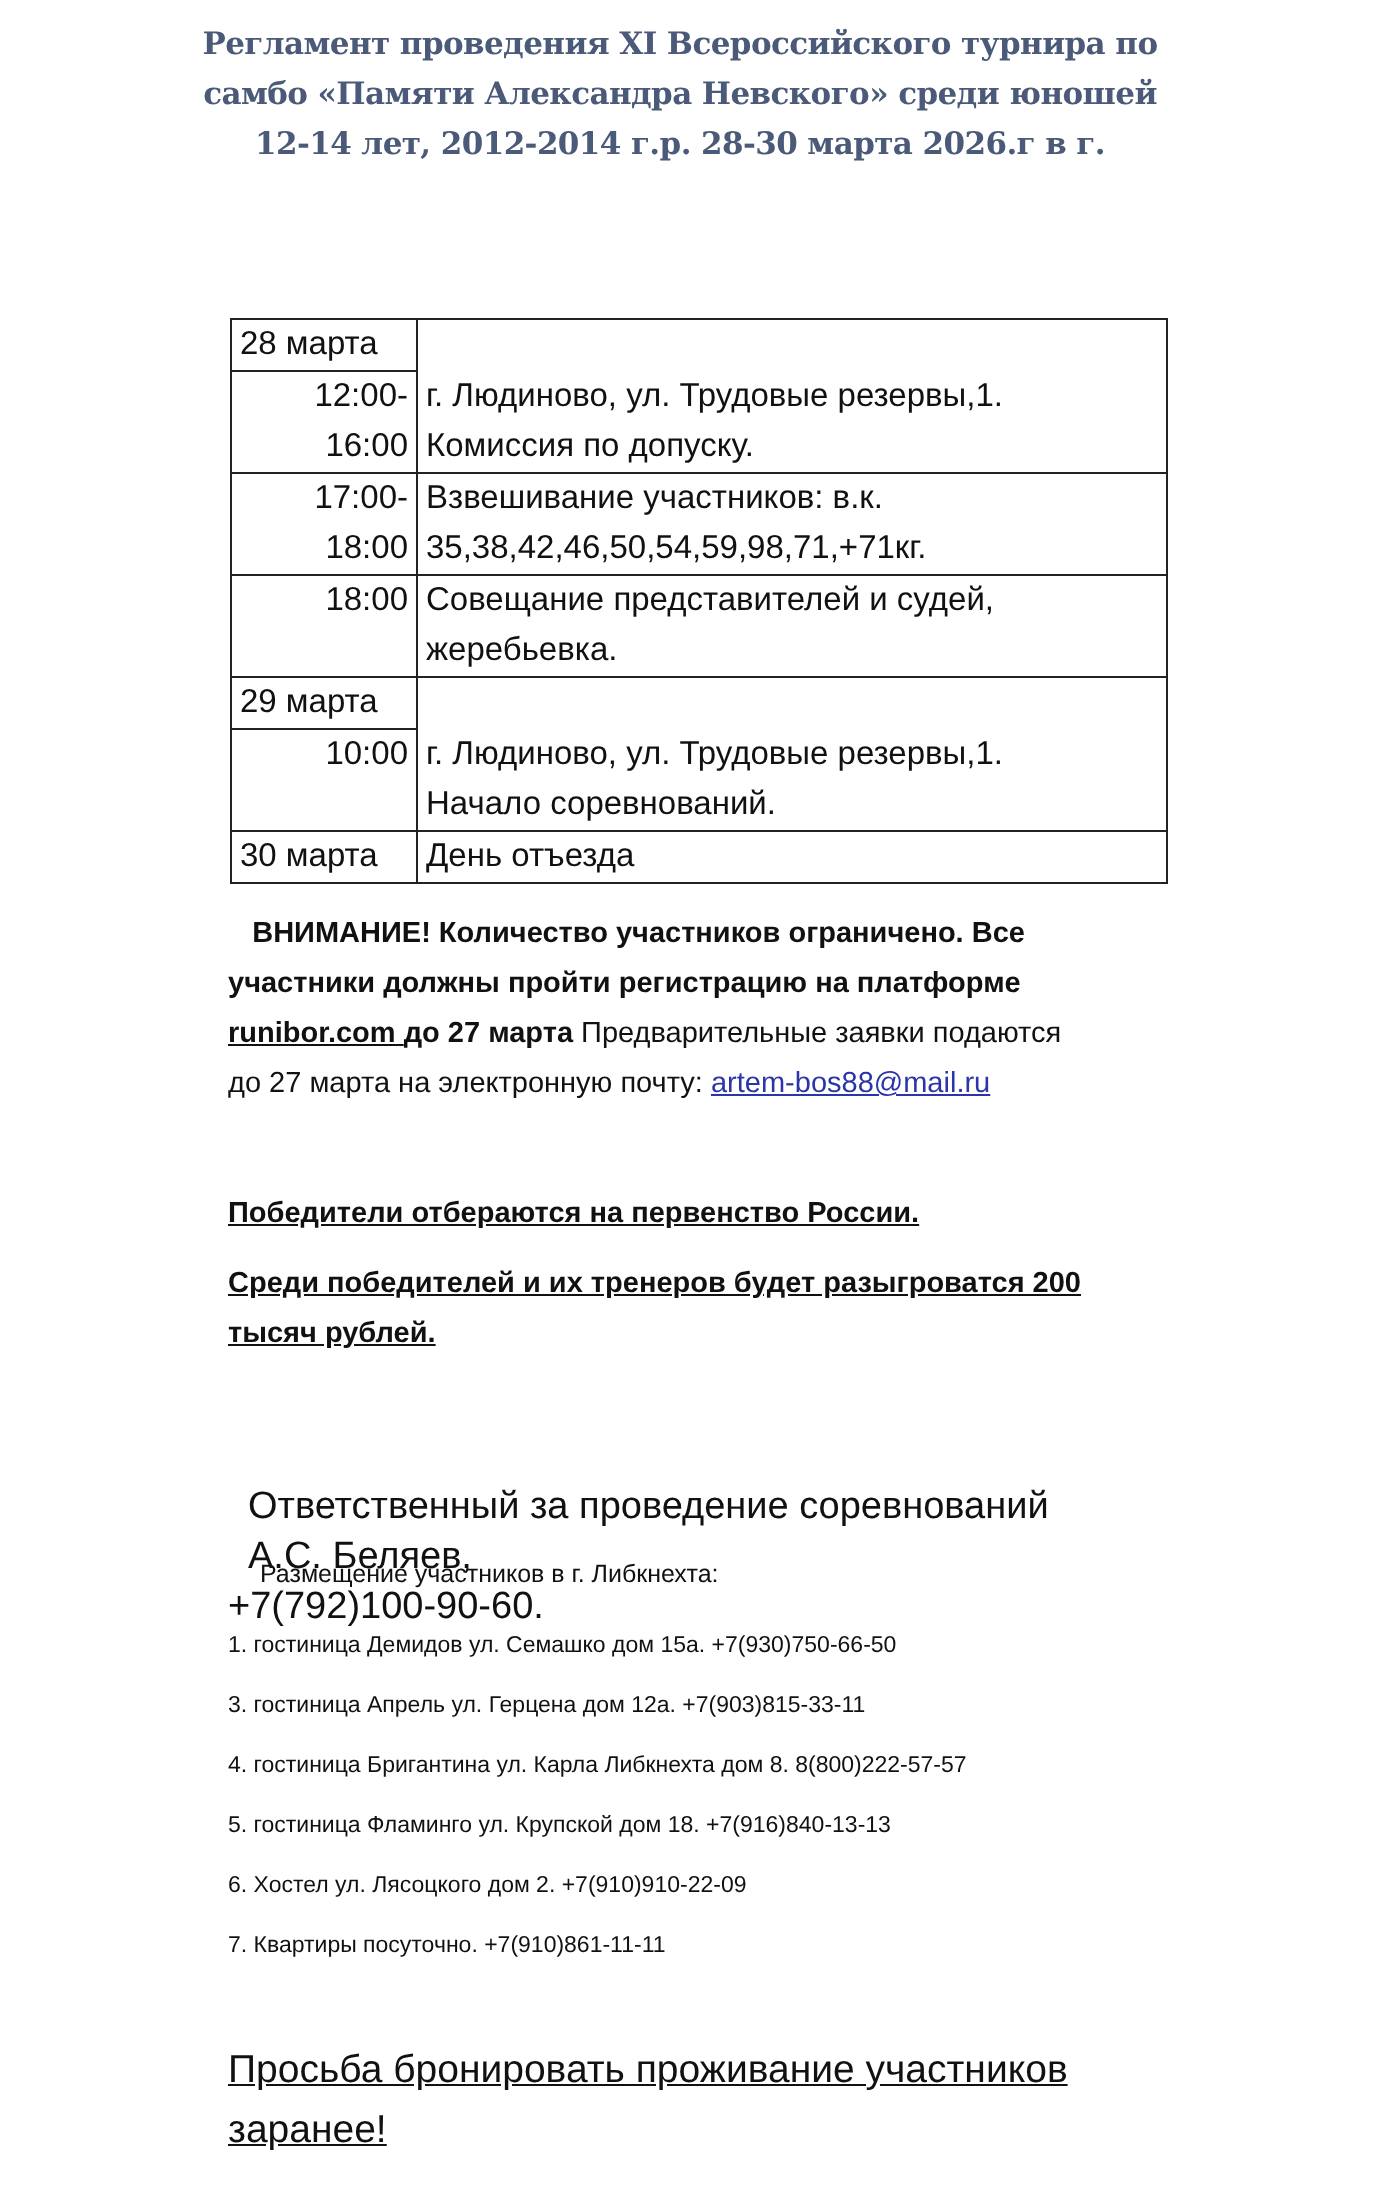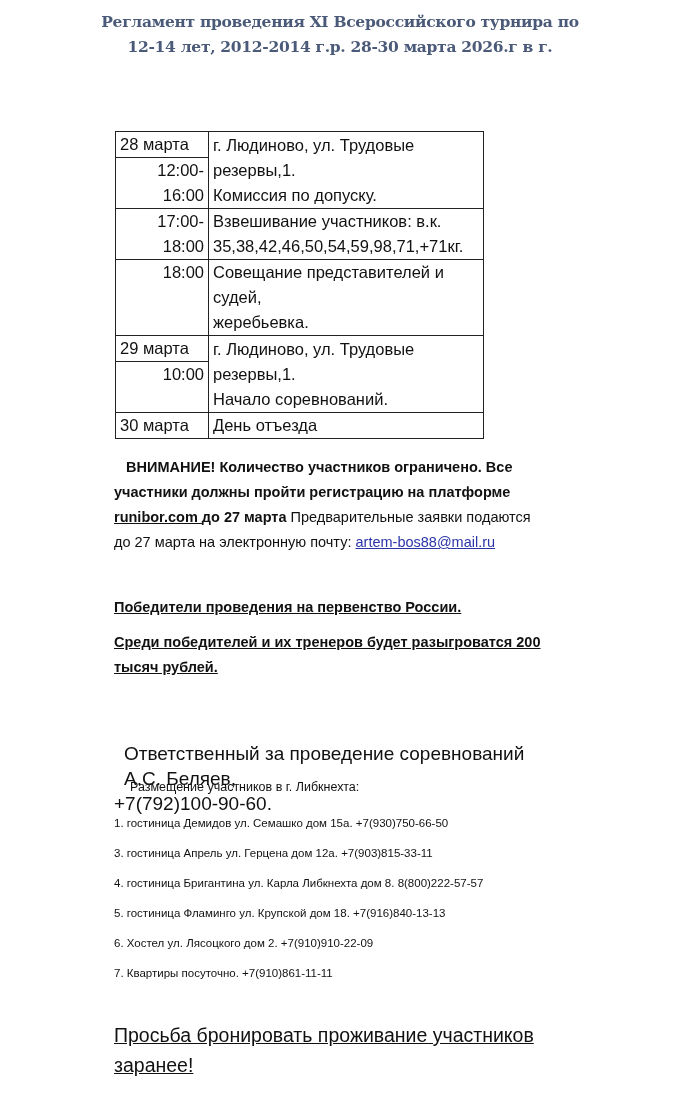--- a/index.html
+++ b/index.html
@@ -10,21 +10,21 @@
     }
     .title {
       position: absolute; left: 100px; top: 9px; width: 480px;
       text-align: center;
       font-family: "DejaVu Serif", "Liberation Serif", serif;
       font-weight: bold; font-size: 15.5px; line-height: 25px;
       color: #4a5a78;
       letter-spacing: -0.3px;
     }
     table.sched {
-      position: absolute; left: 115px; top: 131px; width: 369px;
+      position: absolute; left: 115px; top: 159px; width: 469px;
       border-collapse: collapse;
       font-family: "Liberation Sans", "DejaVu Sans", sans-serif;
       font-size: 16.5px; color: #111;
     }
     table.sched td { border: 1.2px solid #222; padding: 0 4px; vertical-align: top; line-height: 25px; }
     td.c1 { width: 84px; text-align: right; }
     td.c1.date { text-align: left; }
     td.c2 { padding-left: 6px; }
     .notice {
       position: absolute; left: 114px; top: 455px; width: 420px;
@@ -53,20 +53,21 @@
     .request {
       position: absolute; left: 114px; top: 1020px; width: 470px;
       font-size: 19.5px; line-height: 30px; text-decoration: underline;
     }
   </style>
 </head>
 <body>
 
 <div class="title">
   <div>Регламент проведения XI Всероссийского турнира по</div>
+  <div>самбо «Памяти Александра Невского»  среди юношей</div>
   <div>12-14 лет, 2012-2014 г.р. 28-30 марта 2026.г в г.</div>
 </div>
 
 <table class="sched">
   <tbody>
     <tr>
       <td class="c1 date">28  марта</td>
       <td class="c2" rowspan="2" style="vertical-align: bottom;">
         <div>г. Людиново, ул. Трудовые резервы,1.</div>
         <div>Комиссия по допуску.</div>
@@ -113,21 +114,21 @@
     </tr>
     <tr>
       <td class="c1 date">30 марта</td>
       <td class="c2">День отъезда</td>
     </tr>
   </tbody>
 </table>
 
 <div class="notice">&nbsp;&nbsp;&nbsp;<b>ВНИМАНИЕ! Количество участников ограничено. Все участники должны пройти регистрацию на платформе</b> <a class="link-u" style="color:#111;">runibor.com </a><b> до 27 марта</b><span>  Предварительные заявки подаются до 27 марта на электронную почту: </span><a class="mail">artem-bos88@mail.ru</a></div>
 
-<div class="winners1 ul-bold">Победители проведения на первенство России.</div>
+<div class="winners1 ul-bold">Победители отбераются на первенство России.</div>
 <div class="winners2 ul-bold">Среди победителей и их тренеров будет разыгроватся 200 тысяч рублей.</div>
 
 <div class="resp">
   <div class="indent">Ответственный за проведение соревнований  А.С. Беляев,</div>
   <div>+7(792)100-90-60.</div>
 </div>
 
 <div class="hotel-head">Размещение участников в г. Либкнехта:</div>
 
 <ul class="hotels">

